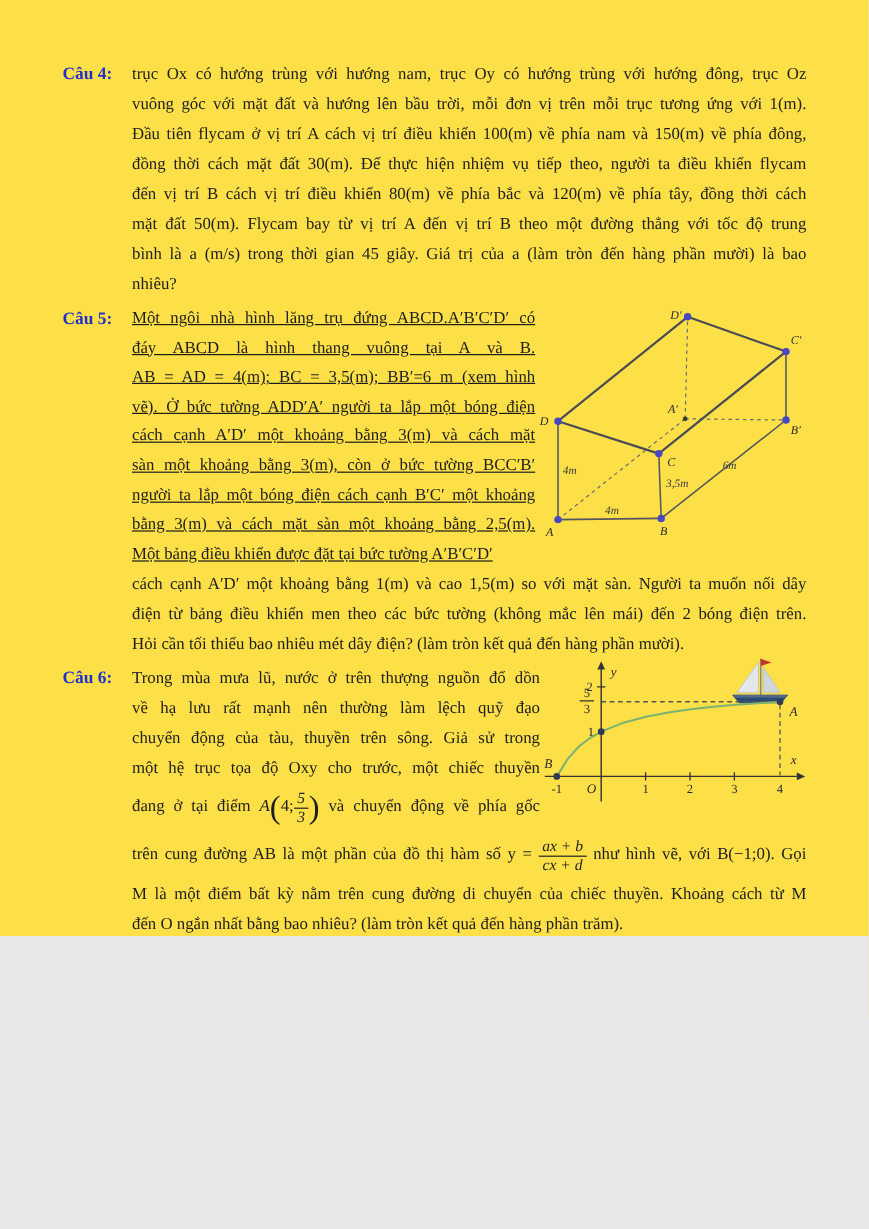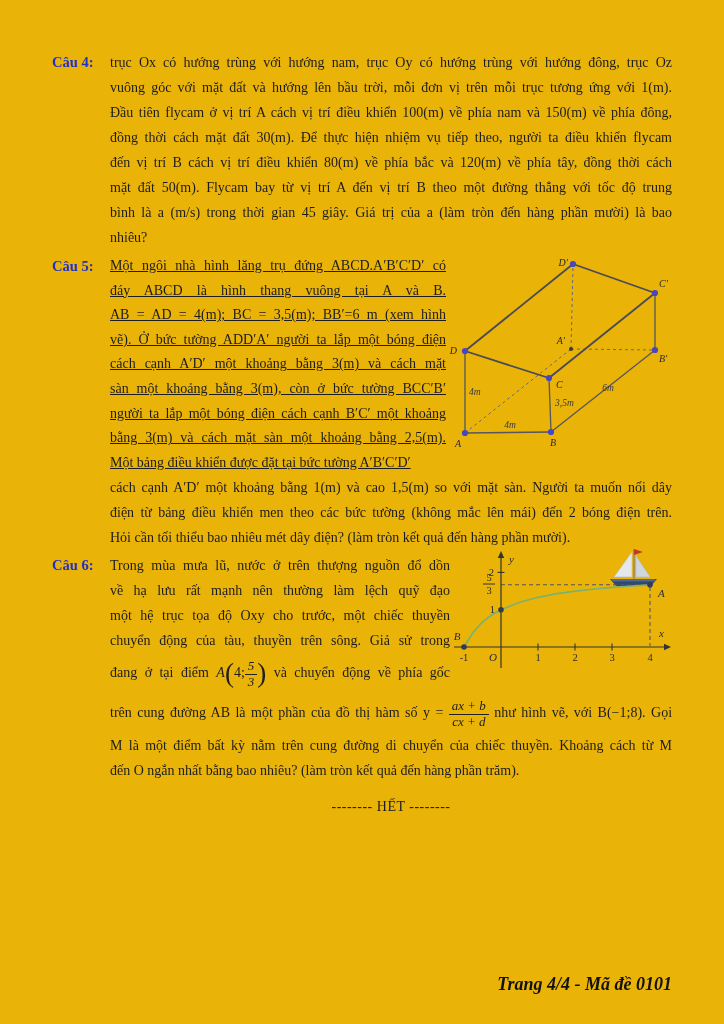--- a/index.html
+++ b/index.html
@@ -1,19 +1,19 @@
 <!DOCTYPE html>
 <html><head>
 <meta charset="utf-8">
 <style>
   html,body{margin:0;padding:0;background:#e8e8e8;}
   .page{
     position:relative;
-    width:724px;height:1024px;
-    background:#eab308;
+    width:724px;height:780px;
+    background:#fde047;
     font-family:"Liberation Serif", serif;
     font-size:14px;color:#1d1d1f;
     overflow:hidden;
     margin:0 auto;
   }
   .content{position:absolute;left:52px;top:50px;width:620px;}
   .q{display:flex;align-items:flex-start;}
   .q-label{
     width:58px;flex:none;
     font-weight:bold;color:#2130c9;font-size:14.5px;line-height:25px;
@@ -141,22 +141,22 @@
         </div>
       </div>
     </div>
 
     <div class="q" style="margin-top:3px;">
       <div class="q-label">Câu 6:</div>
       <div class="q-body">
         <div class="col340" style="position:relative;">
           <div class="tline">Trong mùa mưa lũ, nước ở trên thượng nguồn đổ dồn</div>
           <div class="tline">về hạ lưu rất mạnh nên thường làm lệch quỹ đạo</div>
+          <div class="tline">chuyển động của tàu, thuyền trên sông. Giả sử trong</div>
           <div class="tline">một hệ trục tọa độ Oxy cho trước, một chiếc thuyền</div>
-          <div class="tline">chuyển động của tàu, thuyền trên sông. Giả sử trong</div>
           <div class="pt-line"><span>đang ở tại điểm</span> <i>A</i><span class="bigp">(</span><span>4;</span><span class="frac">
                 <span class="num">5</span>
                 <span class="den">3</span>
               </span><span class="bigp">)</span> <span>và chuyển động về phía gốc</span></div>
 
           <div class="fig-abs" style="left:342px;top:-6px;">
             <svg width="265" height="152" viewBox="0 0 265 152">
 
               <g transform="translate(155,-1)">
                 <line x1="27" y1="3" x2="27" y2="34" stroke="#777" stroke-width="1"></line>
@@ -211,21 +211,21 @@
               <text class="tk-lab" x="37" y="47" text-anchor="middle">3</text>
               <text class="ax-lab" x="5" y="93" text-anchor="middle">B</text>
               <text class="ax-lab" x="206" y="50">A</text>
             </svg>
           </div>
         </div>
         <div class="fullw">
           <div class="fr-line"><span>trên cung đường AB là một phần của đồ thị hàm số y =</span> <span class="frac">
                 <span class="num">ax + b</span>
                 <span class="den">cx + d</span>
-              </span> <span>như hình vẽ, với B(−1;8). Gọi</span></div>
+              </span> <span>như hình vẽ, với B(−1;0). Gọi</span></div>
           <div class="tline">M là một điểm bất kỳ nằm trên cung đường di chuyển của chiếc thuyền. Khoảng cách từ M</div>
           <div class="tline last">đến O ngắn nhất bằng bao nhiêu? (làm tròn kết quả đến hàng phần trăm).</div>
         </div>
       </div>
     </div>
 
     <div class="het">-------- HẾT --------</div>
   </div>
 
   <div class="footer">Trang 4/4 - Mã đề 0101</div>

